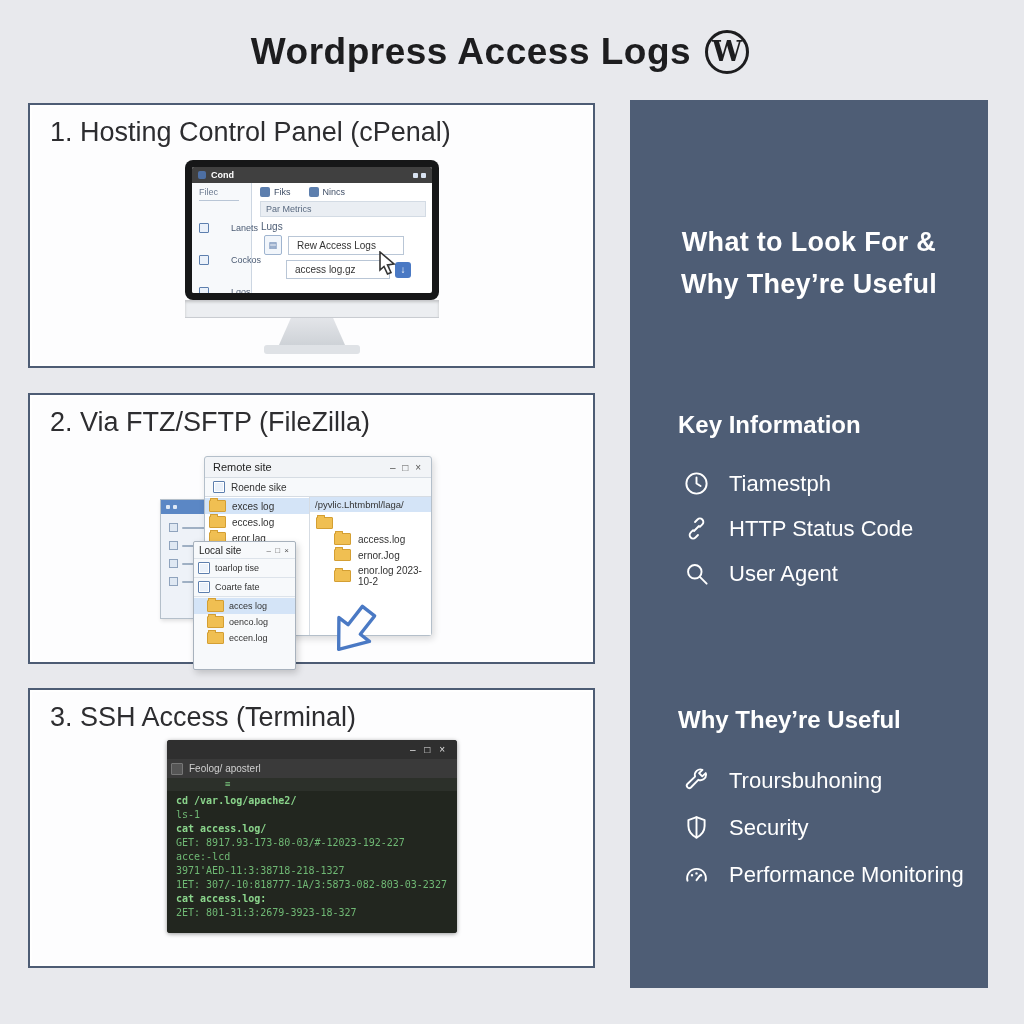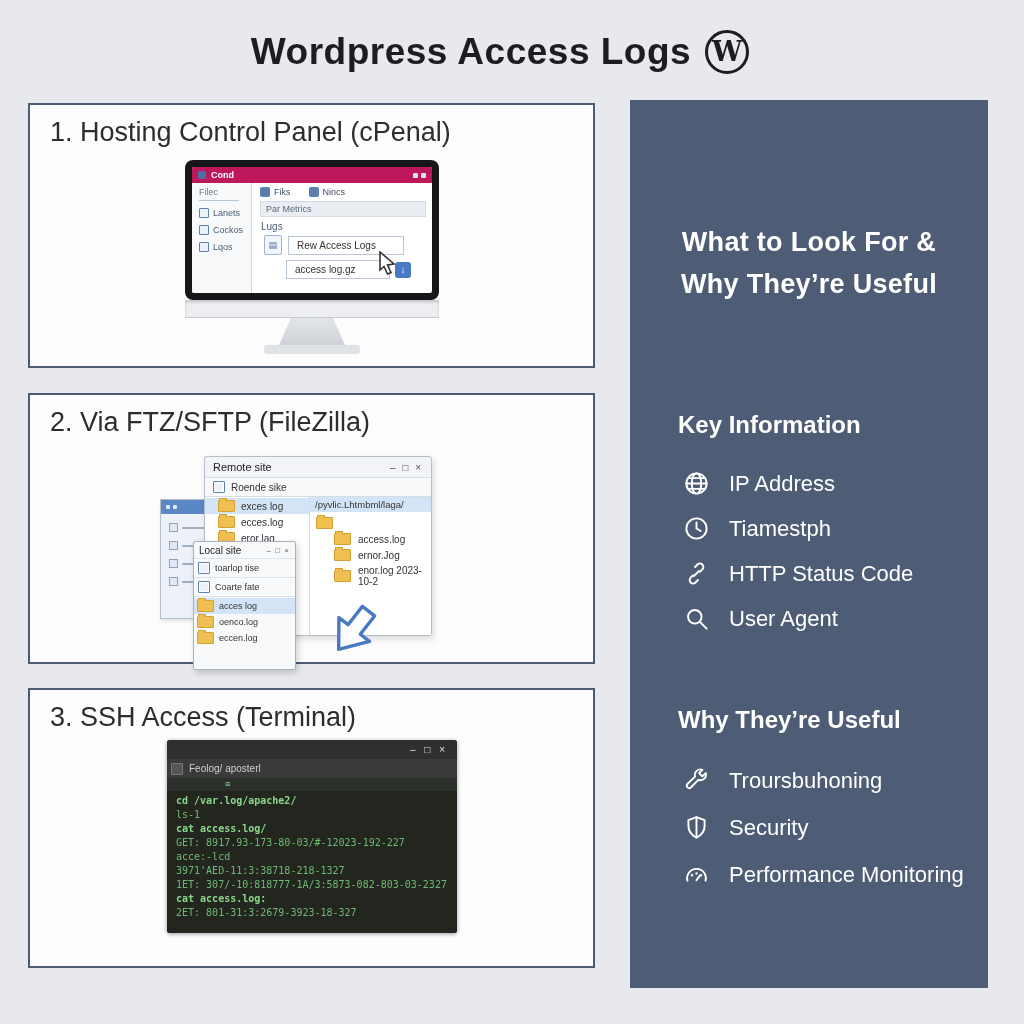--- a/index.html
+++ b/index.html
@@ -21,29 +21,29 @@
   #panel1{top:103px;height:265px}
   #panel2{top:393px;height:271px}
   #panel3{top:688px;height:280px}
   .panel-heading{font-size:27px;font-weight:500;color:#2d2d30;margin:12px 0 0 20px}
 
   
   .monitor{position:absolute;left:155px;top:55px;width:254px}
   .bezel{width:254px;height:140px;background:#161718;border-radius:8px;padding:7px;box-sizing:border-box}
   .screen{width:100%;height:100%;background:#fff;border-radius:2px;overflow:hidden;position:relative;
           font-size:9px;color:#44526b}
-  .cp-titlebar{height:16px;background:#be185d;display:flex;align-items:center;gap:5px;
+  .cp-titlebar{height:16px;background:#404040;display:flex;align-items:center;gap:5px;
                color:#fff;font-size:9px;font-weight:bold;padding:0 6px}
   .cp-appicon{width:8px;height:8px;background:#4d6fa3;border-radius:2px}
   .cp-winbtns{margin-left:auto;display:flex;gap:3px}
   .cp-winbtns span{width:5px;height:5px;background:#d8e2f0;border-radius:1px}
   .cp-body{display:flex;height:calc(100% - 16px)}
   .cp-side{width:60px;background:#f7f9fb;border-right:1px solid #ccd6e2;padding:4px 12px 0 7px;box-sizing:border-box}
   .cp-side-h{color:#6b7a90;margin-bottom:3px;border-bottom:1px solid #b9c6d6;width:40px;padding-bottom:3px}
-  .cp-item{display:flex;align-items:flex-end;gap:4px;margin-top:7px;color:#4c5c74}
+  .cp-item{display:flex;align-items:flex-end;gap:22px;margin-top:22px;color:#4c5c74}
   .cp-ico{width:8px;height:8px;border:1px solid #5d7fae;border-radius:1px;background:#eaf1fa;flex:0 0 auto}
   .cp-main{flex:1;padding:4px 6px 0 8px}
   .cp-tools{display:flex;gap:18px;align-items:center;margin-bottom:4px}
   .cp-tool{display:flex;gap:4px;align-items:flex-start;font-size:9px;color:#3f4e66}
   .cp-tool .sq{width:10px;height:10px;background:#5d7fae;border-radius:2px}
   .cp-metrics{background:#eaeef3;border:1px solid #d3dbe4;padding:2px 5px;color:#5a6a80;margin-bottom:4px}
   .cp-lugs{margin:2px 0 3px 1px;color:#4c5c74;font-size:10px}
   .cp-filebox{display:flex;align-items:center;gap:6px;margin-left:4px}
   .cp-doc{width:16px;height:18px;background:#f2f6fb;border:1px solid #9fb4cf;border-radius:2px;
           display:flex;align-items:center;justify-content:center;color:#4d6fa3;font-size:9px}
@@ -73,40 +73,40 @@
       font-size:10px;color:#333}
   .win-title{height:20px;display:flex;align-items:center;justify-content:space-between;
              padding:0 8px;font-size:11px;color:#222}
   .win-ctl{color:#555;font-size:10px;letter-spacing:2px}
   .rw-site{height:18px;border-top:1px solid #d6dce3;border-bottom:1px solid #d6dce3;
            display:flex;align-items:center;gap:6px;padding:0 8px;background:#f7f9fb}
   .grid-ico{width:10px;height:10px;border:1px solid #5d7fae;background:
             linear-gradient(#eaf1fa,#eaf1fa);box-shadow:inset 0 0 0 1px #fff;flex:0 0 auto;border-radius:1px}
   .rw-cols{display:flex;background:#fff;height:calc(100% - 40px)}
   .rw-left{width:104px;border-right:1px solid #d6dce3;padding-top:1px}
-  .frow{display:flex;align-items:center;gap:6px;padding:2px 4px 2px 13px}
+  .frow{display:flex;align-items:center;gap:6px;padding:2px 4px 2px 4px}
   .frow.sel{background:#d4e4f7}
   .folder{width:15px;height:10px;background:#f0bf52;border:1px solid #d49f33;border-radius:1px;
           position:relative;flex:0 0 auto}
   .folder::before{content:"";position:absolute;top:-3px;left:0;width:6px;height:2px;background:#f0bf52;
           border:1px solid #d49f33;border-bottom:none;border-radius:1px 1px 0 0}
   .rw-right{flex:1;overflow:hidden}
   .rw-path{background:#d4e4f7;padding:2px 5px;font-size:9.5px;white-space:nowrap}
   .rw-tree{padding:3px 0 0 6px}
   .rw-tree .frow{padding:2px 0 2px 0;gap:7px}
   .ind{margin-left:18px}
 
   .lw{position:absolute;left:163px;top:146px;width:101px;height:127px;background:#f7f9fb;
       border:1px solid #a8b2bd;border-radius:2px;z-index:3;box-shadow:2px 3px 7px rgba(0,0,0,.18);
       font-size:9px;color:#333}
   .lw .win-title{height:16px;font-size:10px;padding:0 5px}
   .lw .win-ctl{font-size:8px;letter-spacing:1px}
   .lw-row{display:flex;align-items:center;gap:5px;padding:3px 4px;border-top:1px solid #dde3ea}
   .lw-files{border-top:1px solid #dde3ea;padding-top:1px}
-  .lw .frow{padding:2px 2px 2px 3px;gap:5px}
+  .lw .frow{padding:2px 2px 2px 13px;gap:5px}
   .big-arrow{position:absolute;left:292px;top:205px;z-index:2}
 
   
   .term{position:absolute;left:137px;top:50px;width:290px;height:193px;background:#2f2f2f;
         border-radius:3px;overflow:hidden;box-shadow:0 1px 4px rgba(0,0,0,.4)}
   .term-top{height:19px;background:#2f2f2f;display:flex;justify-content:flex-end;align-items:center;
             padding:0 9px;color:#e0e0e0;font-size:10px;letter-spacing:3px}
   .term-path{height:19px;background:#3a3a3a;color:#cfcfcf;font-size:10px;display:flex;
              align-items:center;gap:6px;padding:0 4px}
   .term-tab{width:10px;height:10px;background:#555;border:1px solid #777;border-radius:1px;flex:0 0 auto}
@@ -336,28 +336,20 @@
   <div class="sb-title">
     <div>What to Look For &amp;</div>
     <div>Why They’re Useful</div>
   </div>
 
   <div class="sb-h1">Key Information</div>
   <div class="sb-list" id="sb-list1">
     <div class="sb-item">
       <svg width="27" height="27" viewBox="0 0 24 24">
         <circle cx="12" cy="12" r="9"></circle>
-          <ellipse cx="12" cy="12" rx="4.2" ry="9"></ellipse>
-        <path d="M3 12h18 M4.6 7.2h14.8 M4.6 16.8h14.8"></path>
-        </svg>
-      <span>IP Address</span>
-    </div>
-    <div class="sb-item">
-      <svg width="27" height="27" viewBox="0 0 24 24">
-        <circle cx="12" cy="12" r="9"></circle>
           <path d="M12 6.6V12l3.6 2.2"></path>
         </svg>
       <span>Tiamestph</span>
     </div>
     <div class="sb-item">
       <svg width="27" height="27" viewBox="0 0 24 24">
         <path d="M9 13.5l-2.2 2.2a3 3 0 0 0 4.3 4.3l2.2-2.2"></path>
         <path d="M15 10.5l2.2-2.2a3 3 0 0 0-4.3-4.3l-2.2 2.2"></path>
           <path d="M9.8 14.2l4.4-4.4"></path>
         </svg>

